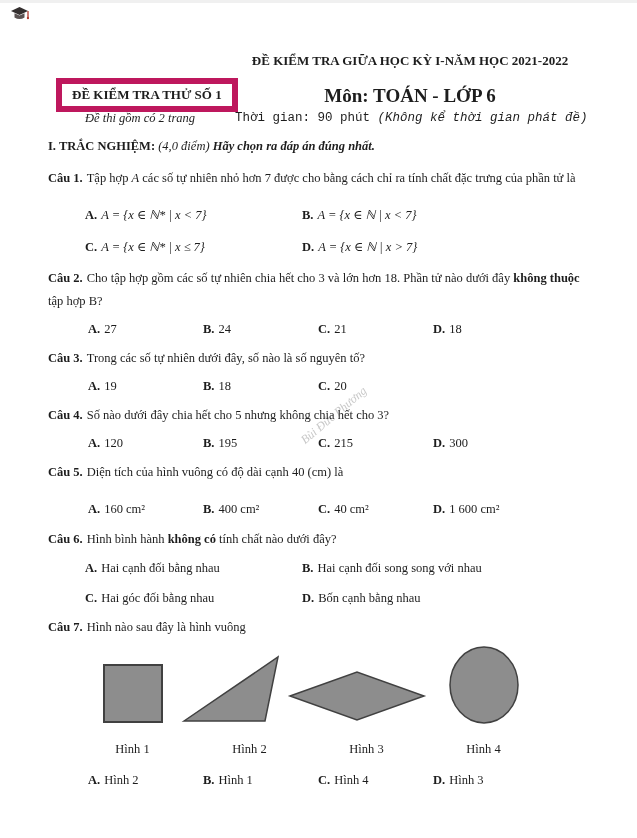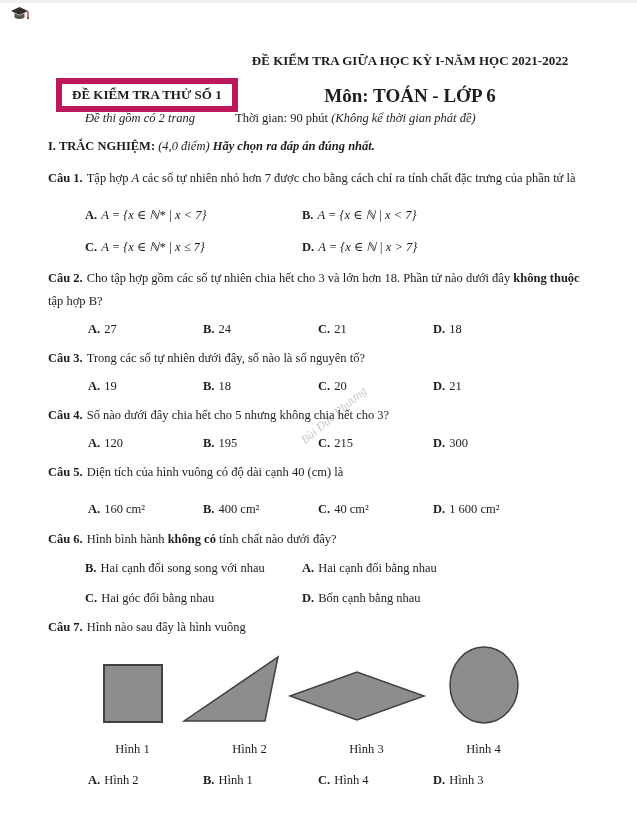--- a/index.html
+++ b/index.html
@@ -9,21 +9,21 @@
     font-size:12.5px; color:#1d1d1d; overflow:hidden;
   }
   .top-strip { position:absolute; top:0; left:0; right:0; height:3px; background:#f0f0f0; }
 
   
   .corner-icon { position:absolute; top:6px; left:10px; width:19px; height:17px; }
   .doc-title   { position:absolute; top:53px;  left:235px; width:350px; text-align:center; font-weight:bold; font-size:13px; white-space:nowrap; }
   .exam-box    { position:absolute; top:78px;  left:56px;  border:6px solid #be185d; padding:3px 10px; font-weight:bold; font-size:13px; white-space:nowrap; }
   .subject     { position:absolute; top:85px;  left:235px; width:350px; text-align:center; font-weight:bold; font-size:19px; }
   .pages-note  { position:absolute; top:111px; left:56px;  width:168px; text-align:center; font-style:italic; }
-  .time-line   { position:absolute; top:111px; left:235px; width:350px; text-align:left; white-space:nowrap; }
+  .time-line   { position:absolute; top:111px; left:235px; width:350px; text-align:left; white-space:nowrap;font-family:Liberation Mono, monospace; }
   .time-note   { font-style:italic; }
 
   .section-line { position:absolute; top:139px; left:48px; white-space:nowrap; }
   .sec-label { font-weight:bold; }
   .sec-points { font-style:italic; }
   .sec-instr { font-weight:bold; font-style:italic; }
 
   
   .watermark {
     position:absolute; left:278px; top:408px; width:112px; text-align:center;
@@ -105,21 +105,20 @@
         <span class="opt"><b class="opt-letter">D.</b><span>18</span></span>
       </div>
     </div>
 
     <div>
       <div class="qtext mt6"><b class="qlabel">Câu 3.</b><span>Trong các số tự nhiên dưới đây, số nào là số nguyên tố?</span></div>
       <div class="opts cols4 mt5">
         <span class="opt"><b class="opt-letter">A.</b><span>19</span></span>
         <span class="opt"><b class="opt-letter">B.</b><span>18</span></span>
         <span class="opt"><b class="opt-letter">C.</b><span>20</span></span>
-        <span class="opt"><b class="opt-letter">D.</b><span>21</span></span>
       </div>
     </div>
 
     <div>
       <div class="qtext mt6"><b class="qlabel">Câu 4.</b><span>Số nào dưới đây chia hết cho 5 nhưng không chia hết cho 3?</span></div>
       <div class="opts cols4 mt5">
         <span class="opt"><b class="opt-letter">A.</b><span>120</span></span>
         <span class="opt"><b class="opt-letter">B.</b><span>195</span></span>
         <span class="opt"><b class="opt-letter">C.</b><span>215</span></span>
         <span class="opt"><b class="opt-letter">D.</b><span>300</span></span>
@@ -132,22 +131,22 @@
         <span class="opt"><b class="opt-letter">A.</b><span>160 cm²</span></span>
         <span class="opt"><b class="opt-letter">B.</b><span>400 cm²</span></span>
         <span class="opt"><b class="opt-letter">C.</b><span>40 cm²</span></span>
         <span class="opt"><b class="opt-letter">D.</b><span>1 600 cm²</span></span>
       </div>
     </div>
 
     <div>
       <div class="qtext mt7"><b class="qlabel">Câu 6.</b><span>Hình bình hành </span><span class="qbold">không có</span><span> tính chất nào dưới đây?</span></div>
       <div class="opts cols2 mt6">
+        <span class="opt"><b class="opt-letter">A.</b><span>Hai cạnh đối bằng nhau</span></span>
         <span class="opt"><b class="opt-letter">B.</b><span>Hai cạnh đối song song với nhau</span></span>
-        <span class="opt"><b class="opt-letter">A.</b><span>Hai cạnh đối bằng nhau</span></span>
       </div>
       <div class="opts cols2 mt7">
         <span class="opt"><b class="opt-letter">C.</b><span>Hai góc đối bằng nhau</span></span>
         <span class="opt"><b class="opt-letter">D.</b><span>Bốn cạnh bằng nhau</span></span>
       </div>
     </div>
 
     <div>
       <div class="qtext mt6"><b class="qlabel">Câu 7.</b><span>Hình nào sau đây là hình vuông</span></div>
 

